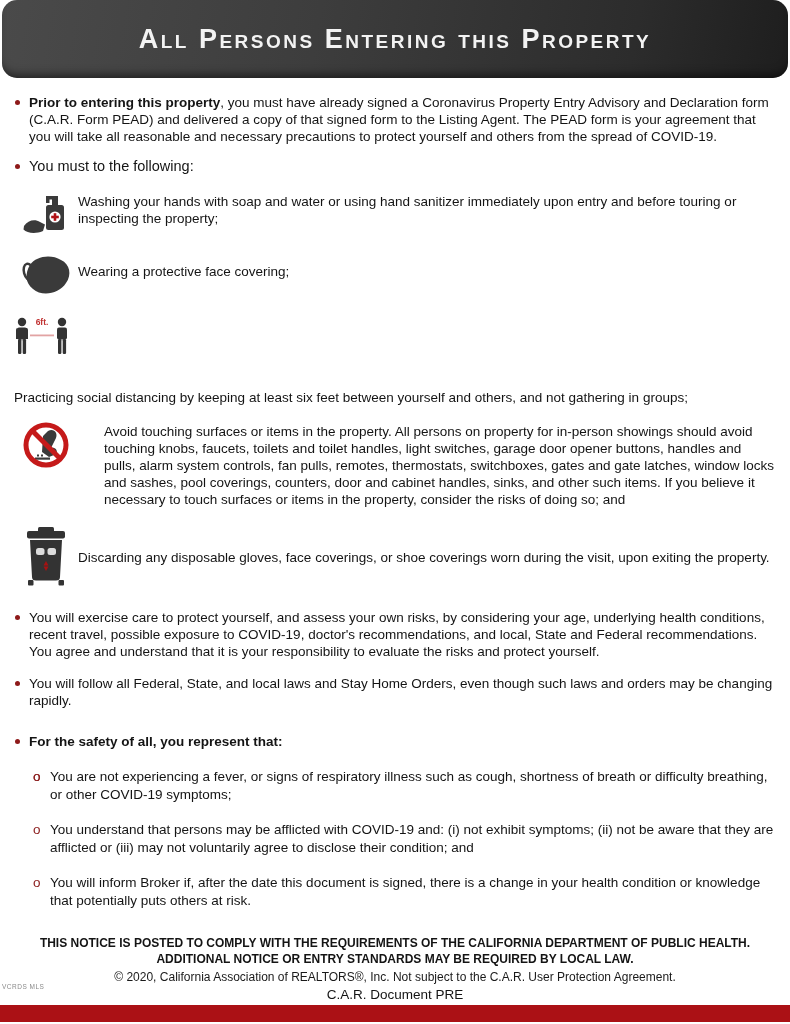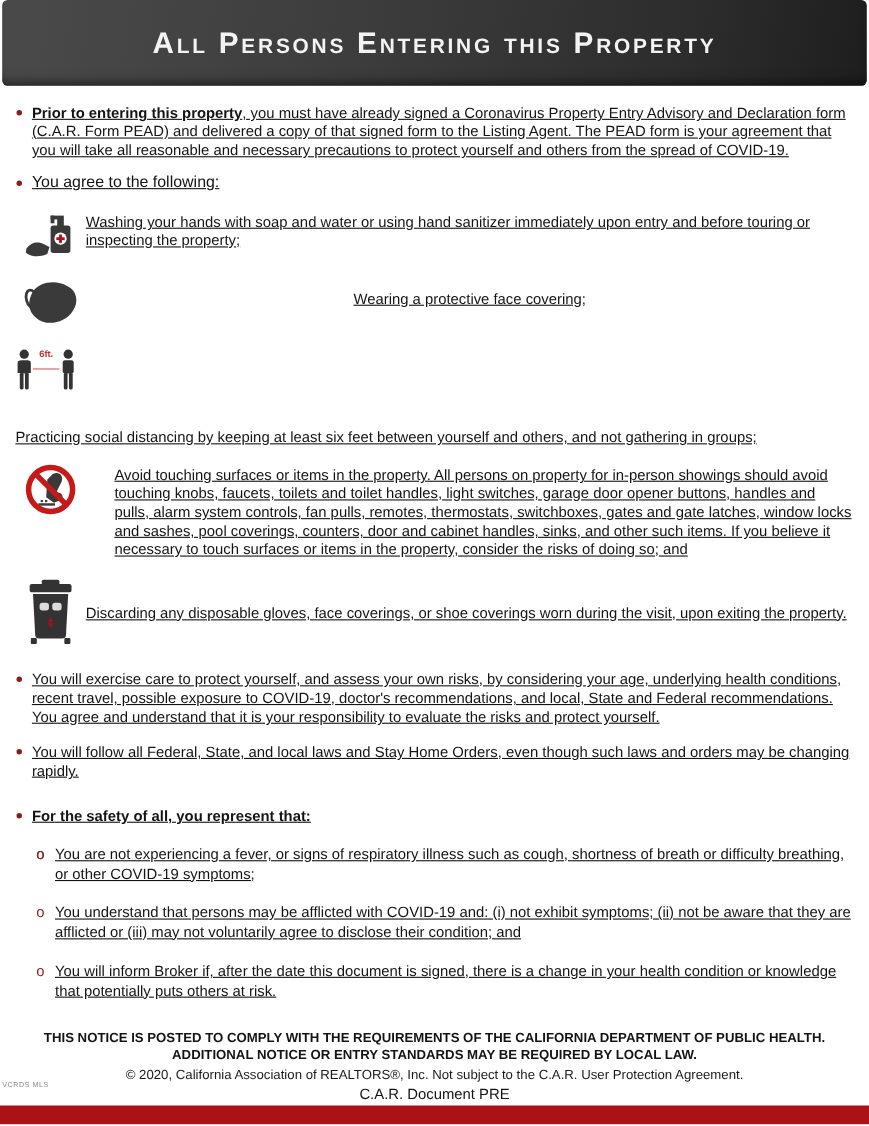--- a/index.html
+++ b/index.html
@@ -5,46 +5,46 @@
   * { margin:0; padding:0; box-sizing:border-box; }
   html,body { background:#fff; }
   body { font-family:"Liberation Sans", sans-serif; }
   .page {
     position:relative; width:790px; height:1024px; margin:0 auto;
     background:#fff; overflow:hidden; color:#141414;
   }
 
   
   .banner {
-    height:78px; margin:0 2px; border-radius:5px;
+    height:78px; margin:0 2px; border-radius:15px;
     background:linear-gradient(100deg,#4a4a4a 0%, #3d3d3d 40%, #2c2c2c 80%, #1e1e1e 100%);
     box-shadow: inset 0 -9px 10px -6px rgba(0,0,0,.55);
     display:flex; align-items:center; justify-content:center;
   }
   .banner-title {
     text-align:center; color:#f3f3f3; font-weight:bold;
     font-variant:small-caps; letter-spacing:2.5px;
     font-size:27px; line-height:31px;
   }
 
   
-  .content { padding:16px 10px 0 14px; font-size:13.5px; line-height:17px;text-decoration:underline; }
+  .content { padding:16px 10px 0 14px; font-size:13.5px; line-height:17px; }
 
   .bullet-item { position:relative; padding-left:15px; margin-bottom:13px; }
   .bullet-item .dot {
     position:absolute; left:1px; top:6px; width:5px; height:5px;
     border-radius:50%; background:#8e1a1a;
   }
   .bold { font-weight:bold; }
   .agree-line { font-size:14.5px; margin-bottom:15px; }
 
   .icon-row { display:flex; align-items:flex-start; margin-bottom:12px; }
   .icon-cell { flex:0 0 64px; display:flex; justify-content:center; padding-top:1px; }
   .icon-text { flex:1; padding-right:4px; padding-top:3px; }
-  .row-mask   { margin-bottom:13px;text-align:center; }
+  .row-mask   { margin-bottom:13px; }
   .row-dist   { margin-bottom:14px;flex-direction:column; }
   .row-touch  { margin-bottom:16px;gap:26px; }
   .row-trash  { margin-bottom:22px;align-items:center; }
   .row-mask .icon-text, .row-dist .icon-text { padding-top:12px; }
 
   .closing .bullet-item { margin-bottom:15px; }
   .safety-item { margin-top:24px; }
 
   .o-list { margin-top:7px; }
   .o-item { position:relative; padding-left:21px; margin-bottom:18px; line-height:17.5px; }
@@ -73,21 +73,21 @@
 
   <div class="content">
 
     <div class="bullet-item">
       <span class="dot"></span>
       <span class="bold">Prior to entering this property</span><span>, you must have already signed a Coronavirus Property Entry Advisory and Declaration form (C.A.R. Form PEAD) and delivered a copy of that signed form to the Listing Agent. The PEAD form is your agreement that you will take all reasonable and necessary precautions to protect yourself and others from the spread of COVID-19.</span>
     </div>
 
     <div class="bullet-item agree-line">
       <span class="dot"></span>
-      <span>You agree to the following:</span>
+      <span>You must to the following:</span>
     </div>
 
     <div class="icon-row">
       <div class="icon-cell">
         <svg class="ic" width="48" height="48" viewBox="0 0 48 48">
           <rect x="24" y="5" width="12" height="3.5" fill="#3a3a3a"></rect>
           <rect x="24" y="5" width="3.5" height="7" fill="#3a3a3a"></rect>
           <rect x="30" y="8" width="6" height="8" fill="#3a3a3a"></rect>
           <rect x="24" y="14" width="18" height="25" rx="2.5" fill="#3a3a3a"></rect>
           <circle cx="33" cy="26" r="5.6" fill="#ffffff"></circle>

